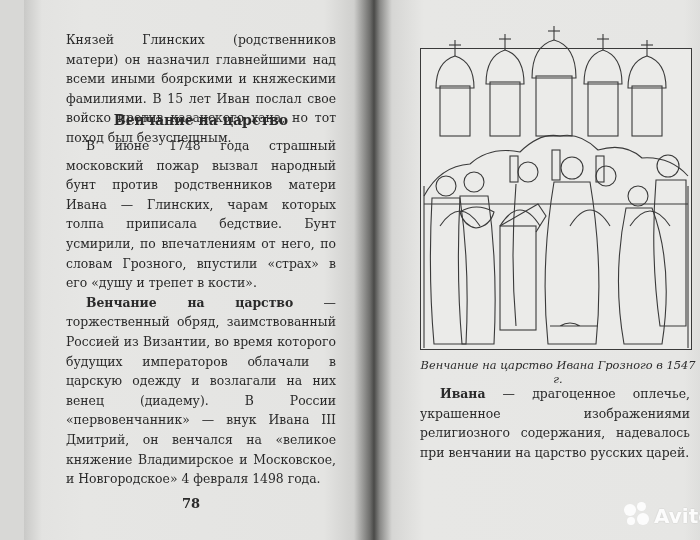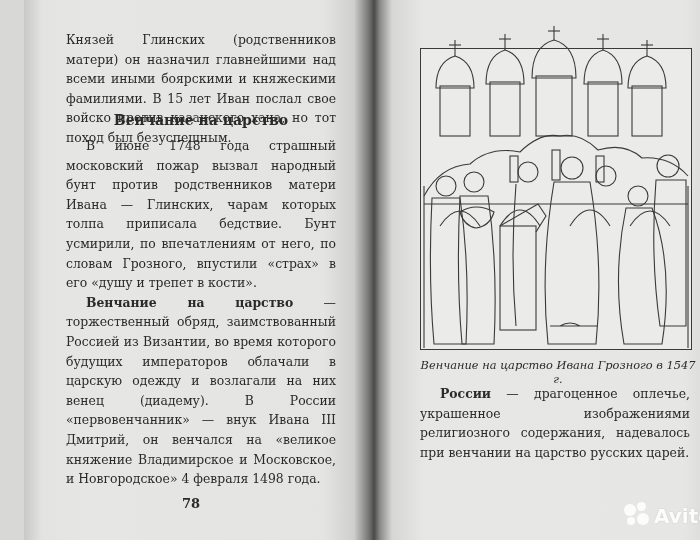--- a/index.html
+++ b/index.html
@@ -131,21 +131,21 @@
           <circle cx="248" cy="140" r="11"></circle>
             <path d="M236 154 Q230 230 240 300 L266 300 L266 154 Z"></path>
           <path d="M130 300 L178 300 M140 300 Q150 294 160 300"></path>
         </g>
       </svg>
     </div>
 
     <div class="caption">Венчание на царство Ивана Грозного в 1547 г.</div>
 
     <div class="textblock" style="top:384px;">
-      <p class="para indent"><span class="bold">России</span><span> — драгоценное оплечье, украшенное изображениями религиозного содержания, надевалось при венчании на царство русских царей.</span></p>
+      <p class="para indent"><span class="bold">Ивана</span><span> — драгоценное оплечье, украшенное изображениями религиозного содержания, надевалось при венчании на царство русских царей.</span></p>
     </div>
 
     <div class="folio">79</div>
 
     <div class="watermark">
       <div class="dots">
         <span style="left:0;top:2px;width:12px;height:12px;"></span>
         <span style="left:13px;top:0;width:9px;height:9px;"></span>
         <span style="left:3px;top:15px;width:8px;height:8px;"></span>
         <span style="left:13px;top:11px;width:12px;height:12px;"></span>

